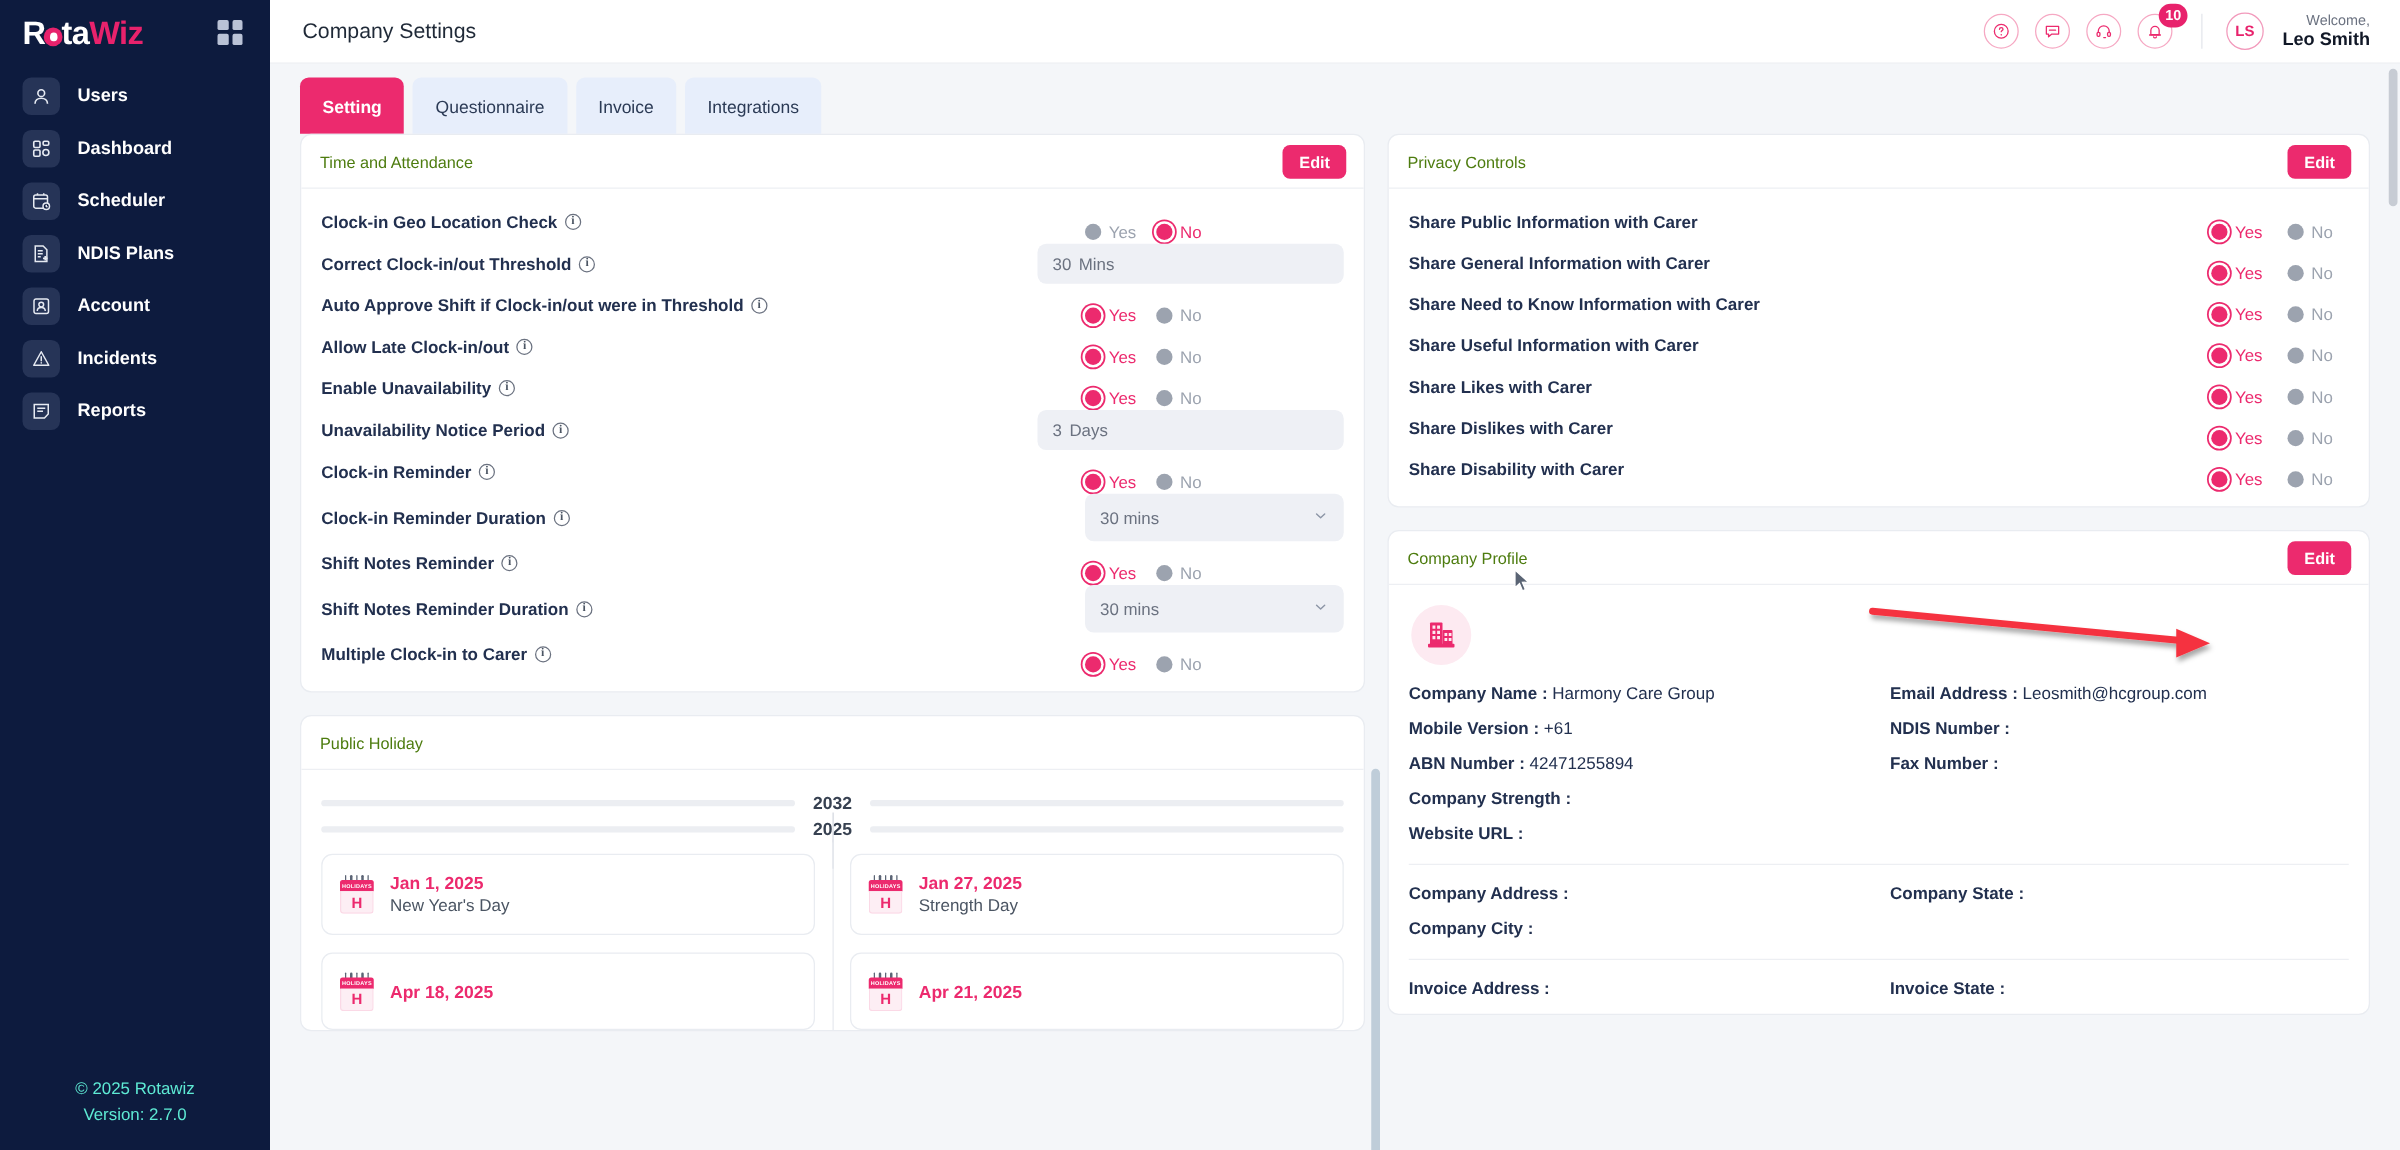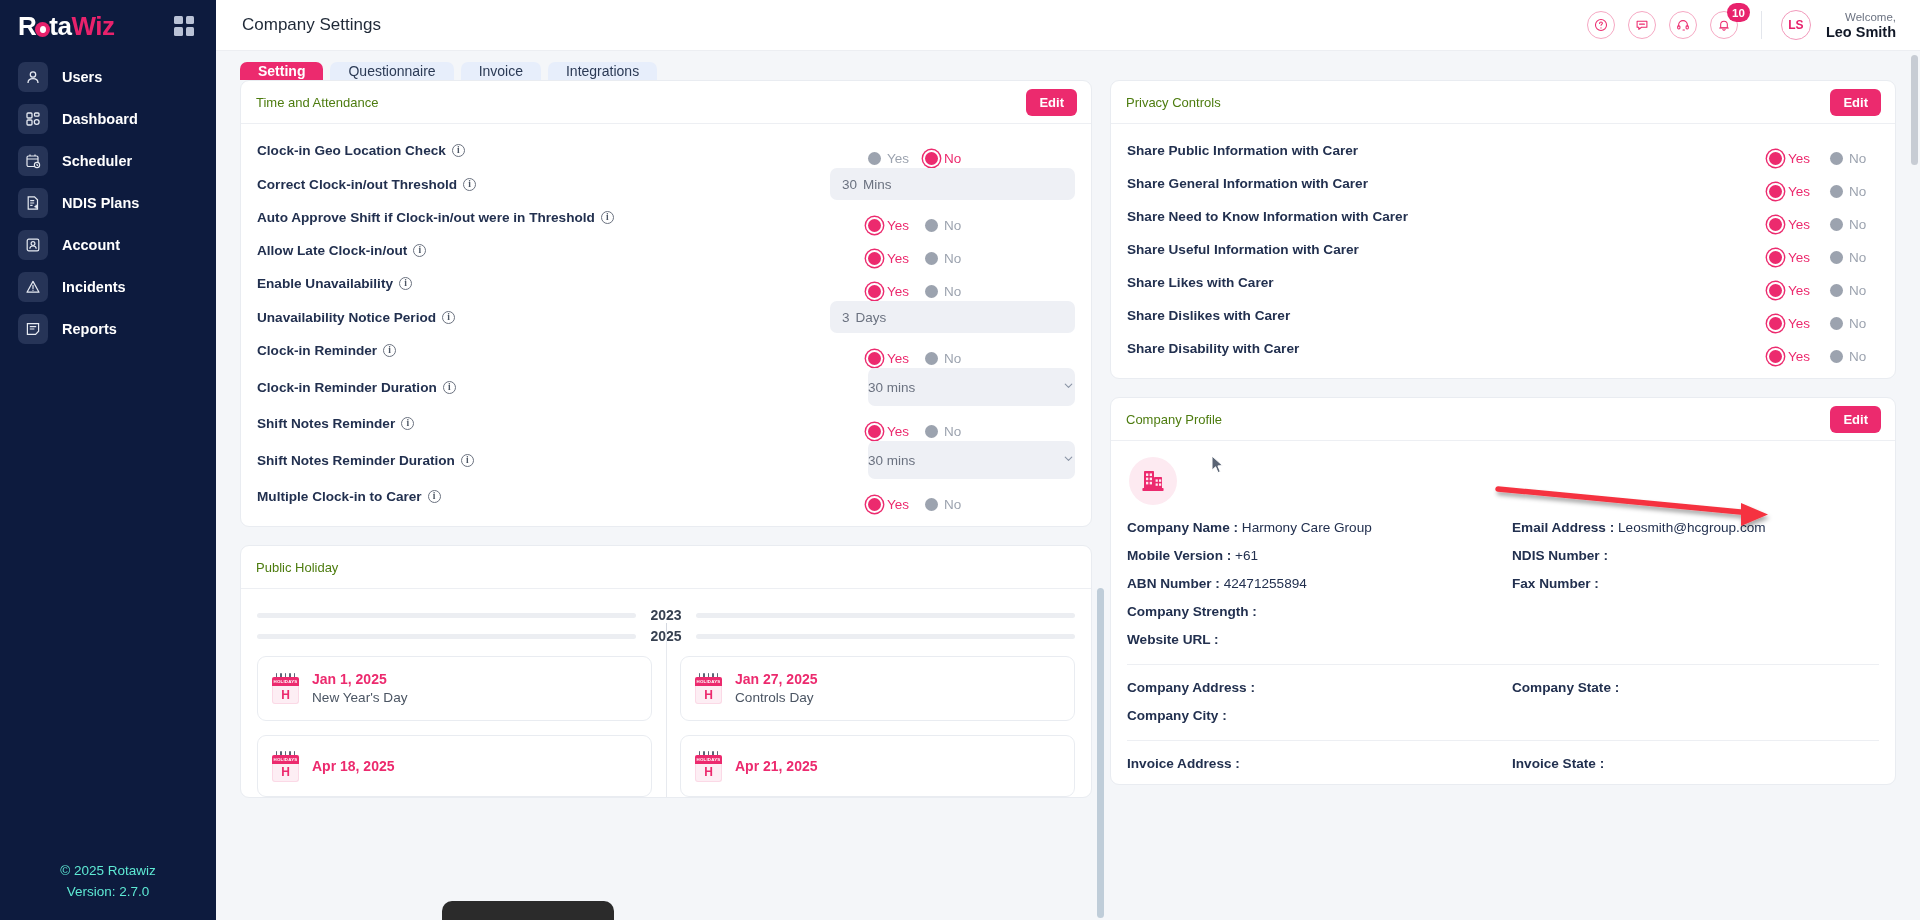--- a/index.html
+++ b/index.html
@@ -86,21 +86,21 @@
     color: #e8226c; font-size: 12px; font-weight: 700;
     display: flex; align-items: center; justify-content: center; background: #fff;
   }
   .who { line-height: 15px; margin-left: 2px; text-align: right; }
   .who .hi { font-size: 11.5px; color: #6b7280; }
   .who .nm { font-size: 14.5px; color: #111827; font-weight: 700; }
 
   
   .tabs { display: flex; gap: 7px; padding: 11px 0 0 24px; }
   .tab {
-    height: 18px; padding: 0 18px; border-radius: 7px 7px 0 0;
+    height: 45px; padding: 0 18px; border-radius: 7px 7px 0 0;
     background: #e7eefb; color: #2b3a55; font-size: 14px;
     display: flex; align-items: center; cursor: pointer; white-space: nowrap;
   }
   .tab.active { background: #ec2a6e; color: #ffffff; font-weight: 600; }
 
   .columns {
     display: flex; gap: 18px; padding: 0 24px 0 24px; height: 843px;
     position: relative;
   }
   .col { position: relative; }
@@ -151,21 +151,21 @@
   .radio.on .txt { color: #ec2a6e; }
 
   .field {
     width: 245px; height: 32px; background: #eef0f5; border-radius: 7px;
     display: flex; align-items: center; padding: 0 12px; gap: 6px;
     font-size: 13.5px; color: #6b7280; cursor: text;
   }
   .field .unit { color: #6b7280; }
   .select {
     width: 207px; height: 38px; background: #eef0f5; border-radius: 7px;
-    display: flex; align-items: center; padding: 0 0;
+    display: flex; align-items: center; padding: 0 12px;
     font-size: 13.5px; color: #6b7280; cursor: pointer;
   }
   .chev { margin-left: auto; }
 
   
   .col-right .radios { width: 110px; gap: 20px; }
   .col-right .row { min-height: 31px; }
   .col-right .row-label { font-weight: 600; }
 
   
@@ -589,21 +589,21 @@
           </div>
         </div>
 
         <div class="card">
           <div class="card-head">
             <div class="card-title">Public Holiday</div>
           </div>
           <div class="ph-body">
             <div class="year-sep">
               <span class="year-line"></span>
-              <span class="year-txt">2023</span>
+              <span class="year-txt">2032</span>
               <span class="year-line"></span>
             </div>
             <div class="year-sep">
               <span class="year-line"></span>
               <span class="year-txt">2025</span>
               <span class="year-line"></span>
             </div>
 
             <div class="hol-grid">
               <div class="hol-card">
@@ -630,21 +630,21 @@
                       <i></i>
                       <i></i>
                       <i></i>
                       <i></i>
                     </span>
                   <span class="cal-top">HOLIDAYS</span>
                   <span class="cal-body">H</span>
                 </span>
                 <span class="hol-txt">
                   <span class="hol-date">Jan 27, 2025</span><br>
-                  <span class="hol-name">Controls Day</span>
+                  <span class="hol-name">Strength Day</span>
                 </span>
               </div>
               <div class="hol-card">
                 <span class="cal-ico">
                   <span class="cal-rings">
                       <i></i>
                       <i></i>
                       <i></i>
                       <i></i>
                       <i></i>

